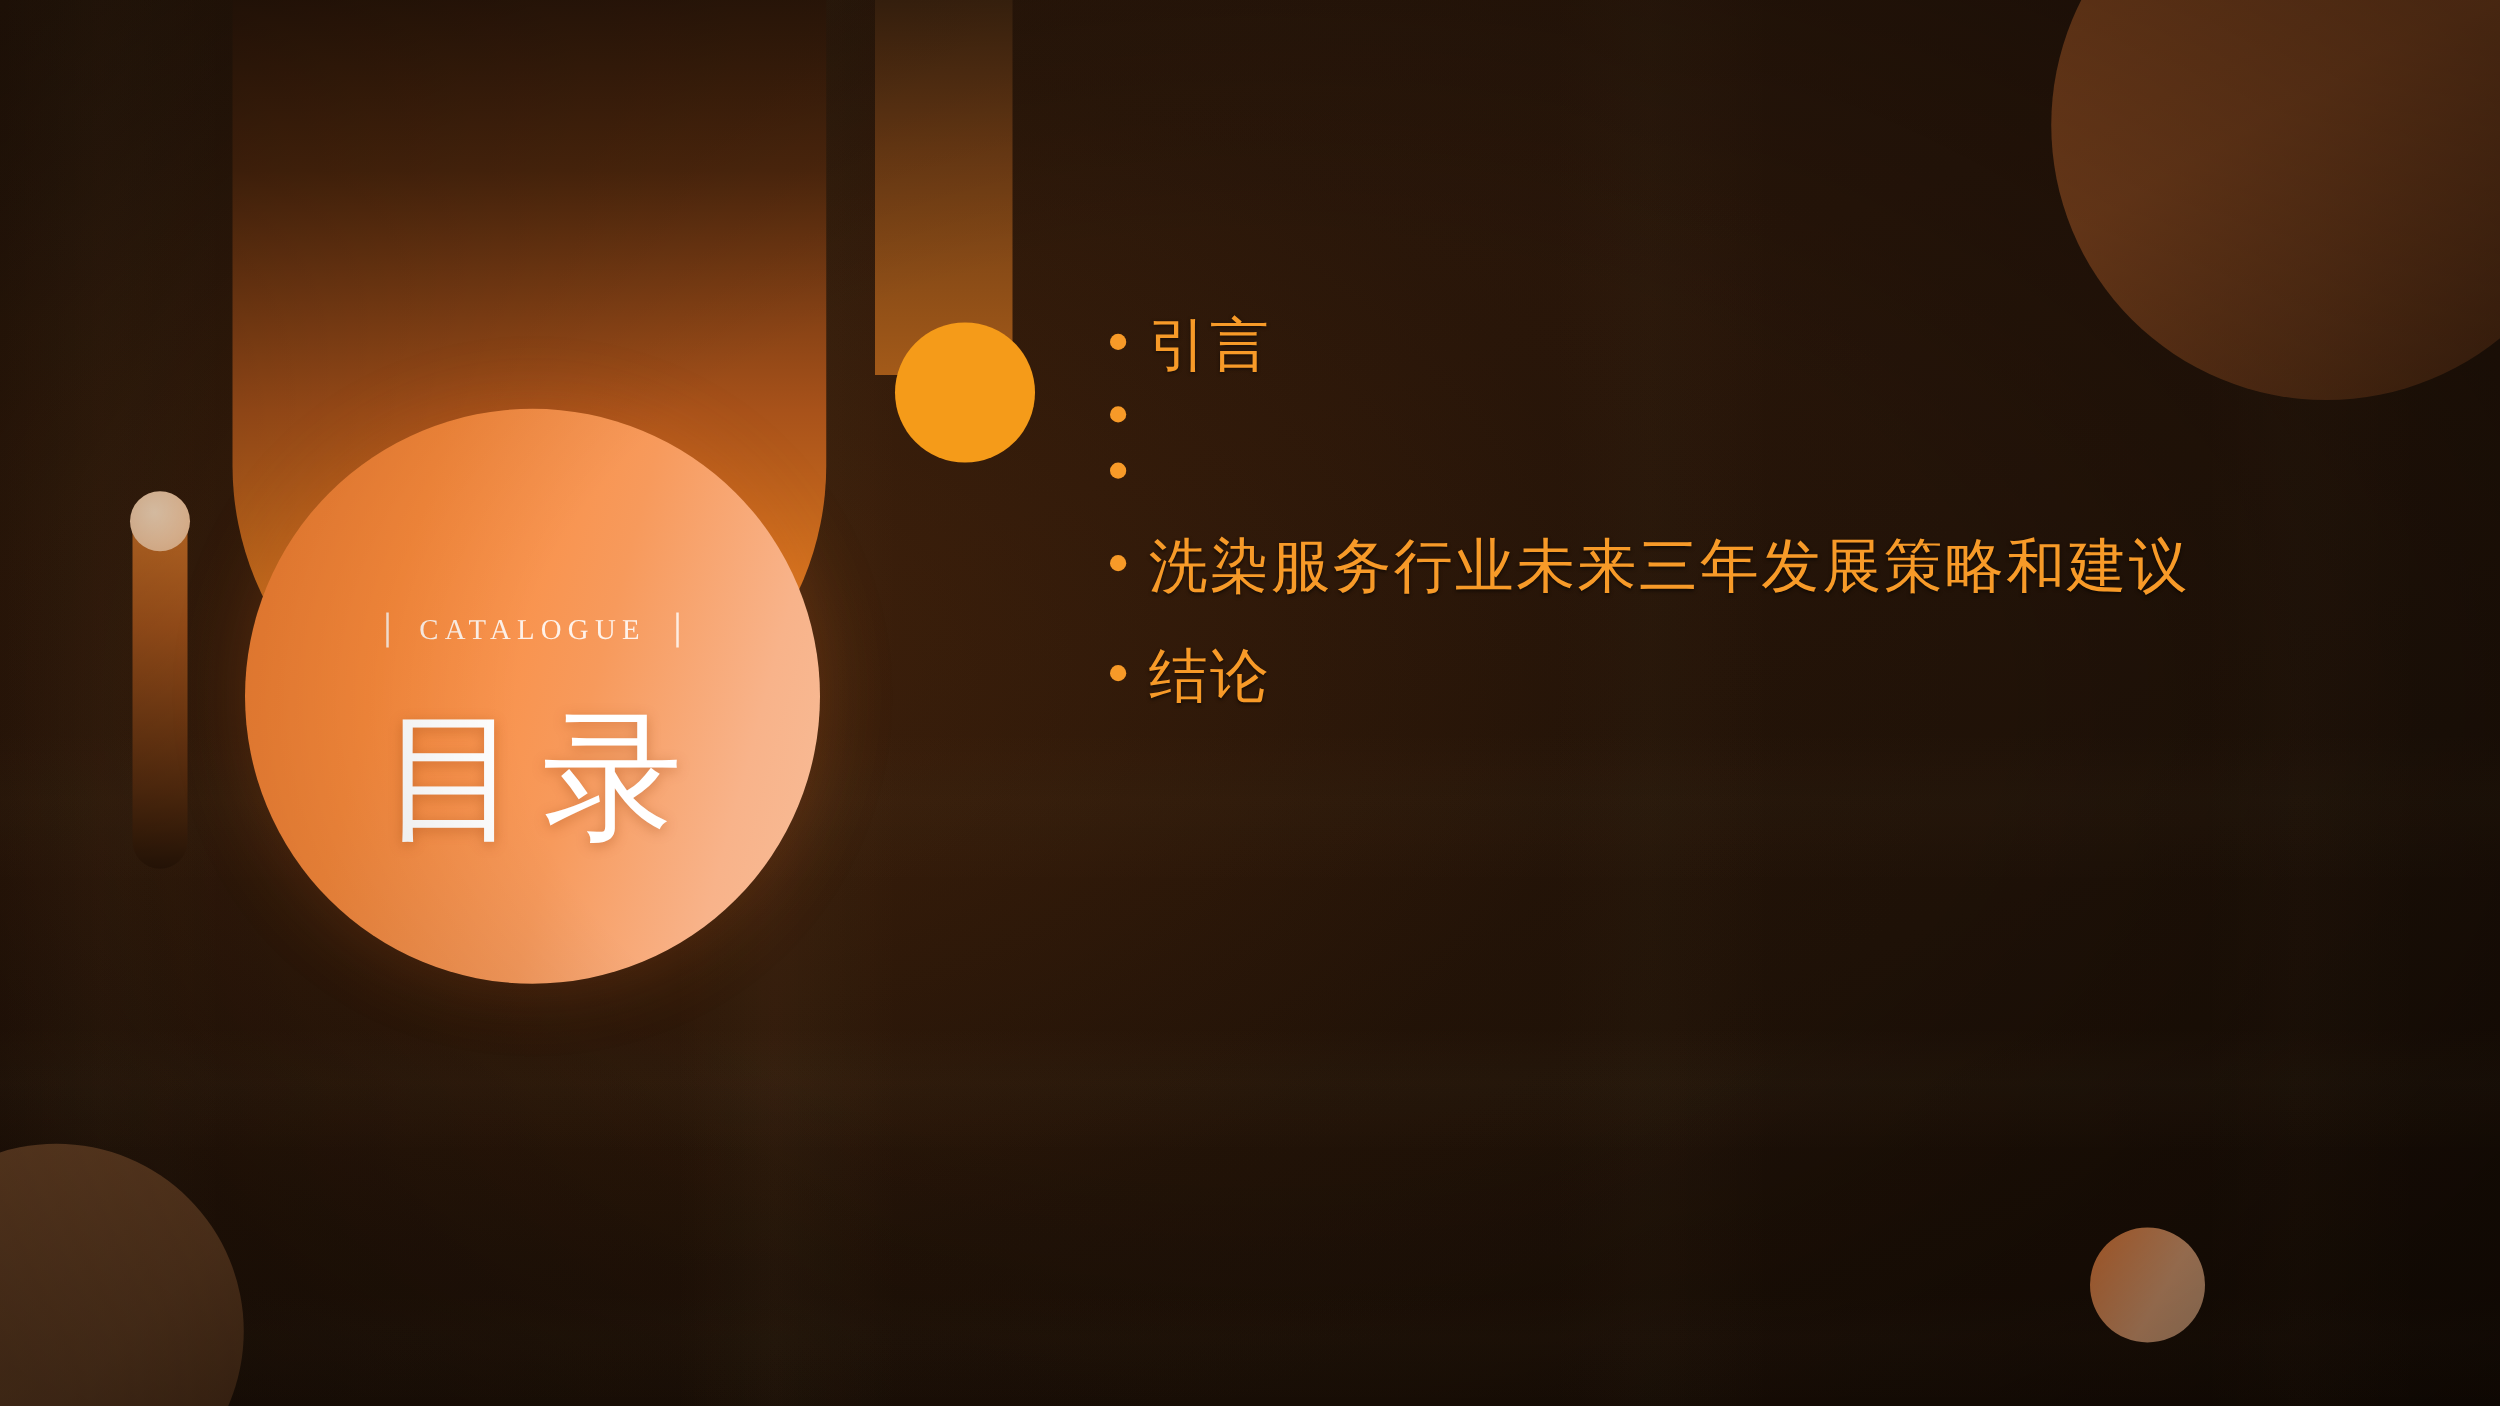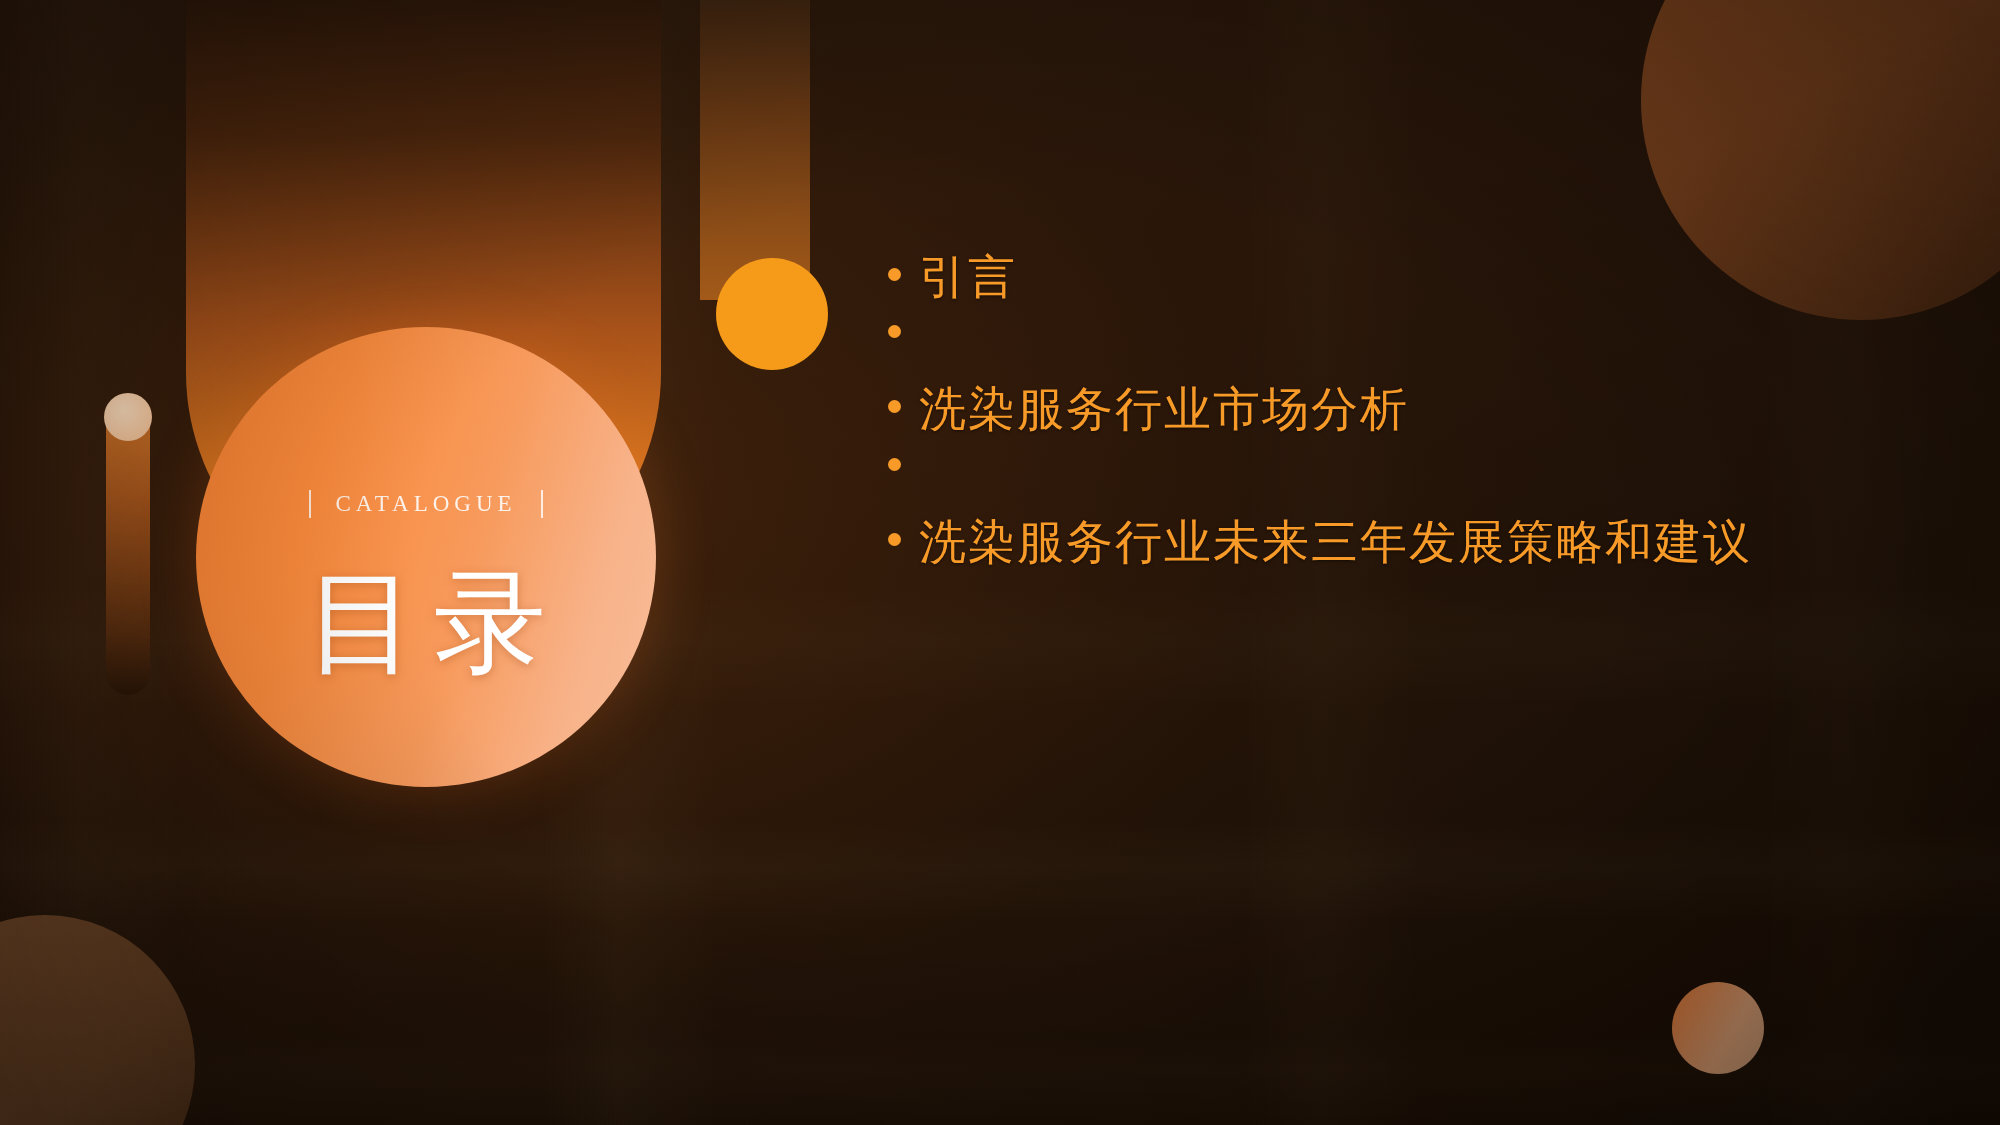--- a/index.html
+++ b/index.html
@@ -232,31 +232,31 @@
 
     <div class="toc-item">
       <span class="toc-bullet"></span>
       <span class="toc-label">引言</span>
     </div>
 
     <div class="toc-item">
       <span class="toc-bullet"></span>
     </div>
 
-    <div class="toc-item">
-      <span class="toc-bullet"></span>
-      <span class="toc-label">洗染服务行业市场分析</span>
-    </div>
 
     <div class="toc-item">
       <span class="toc-bullet"></span>
     </div>
 
     <div class="toc-item">
       <span class="toc-bullet"></span>
       <span class="toc-label">洗染服务行业未来三年发展策略和建议</span>
     </div>
 
 
+    <div class="toc-item">
+      <span class="toc-bullet"></span>
+      <span class="toc-label">结论</span>
+    </div>
 
   </div>
 
 </div>
 
 </body></html>

